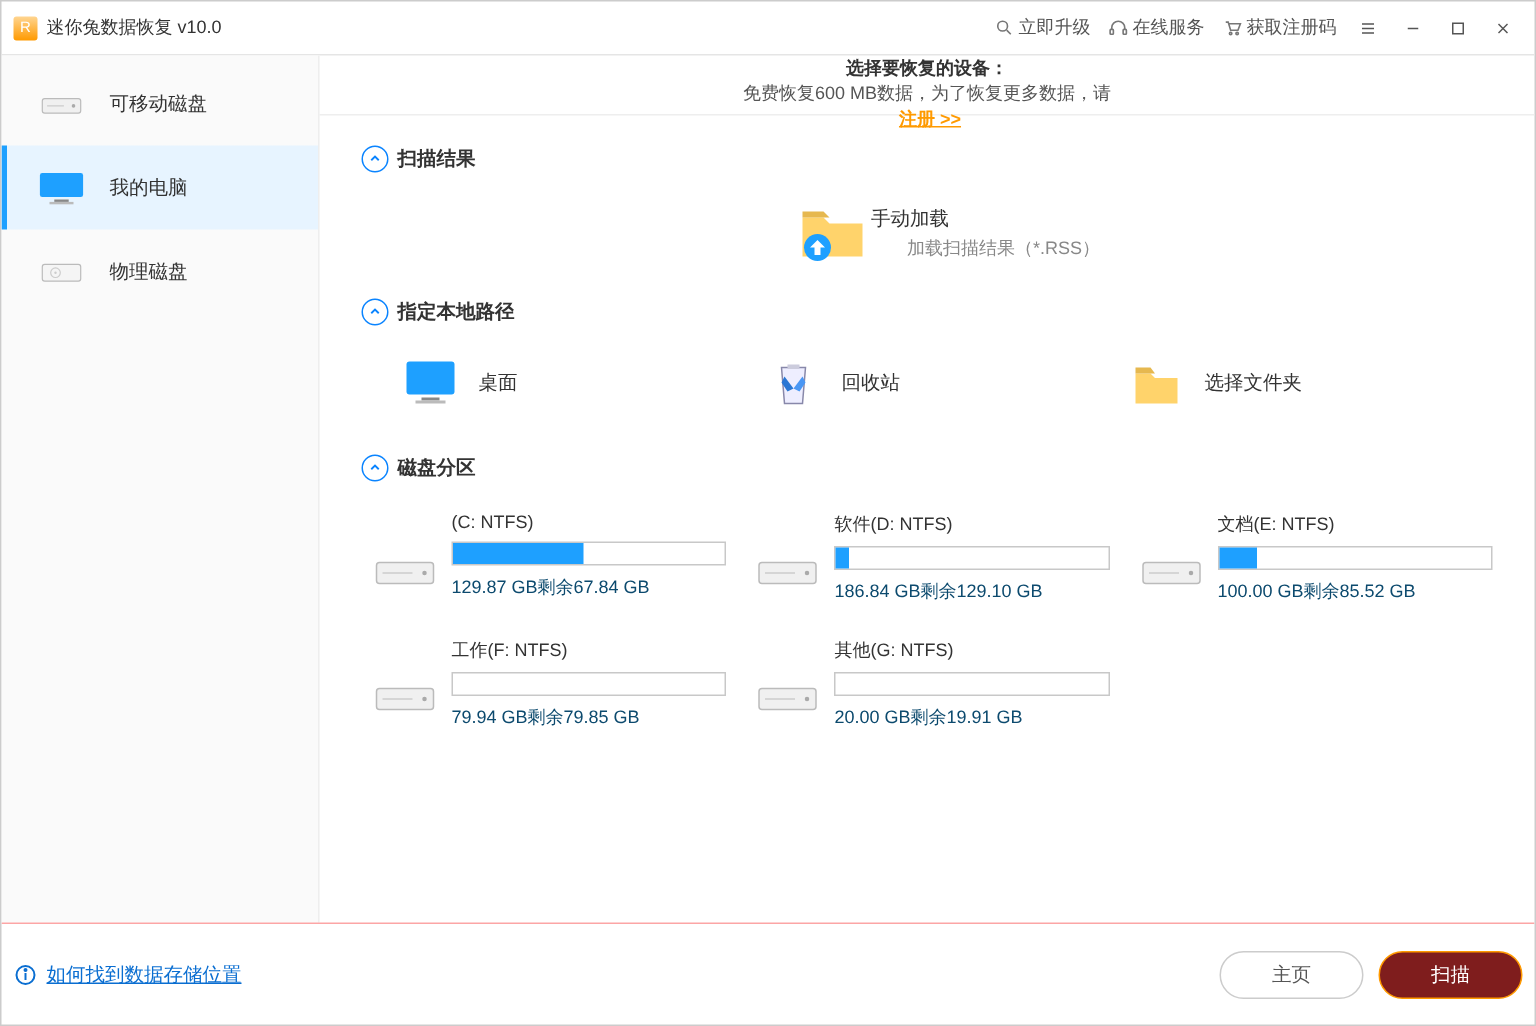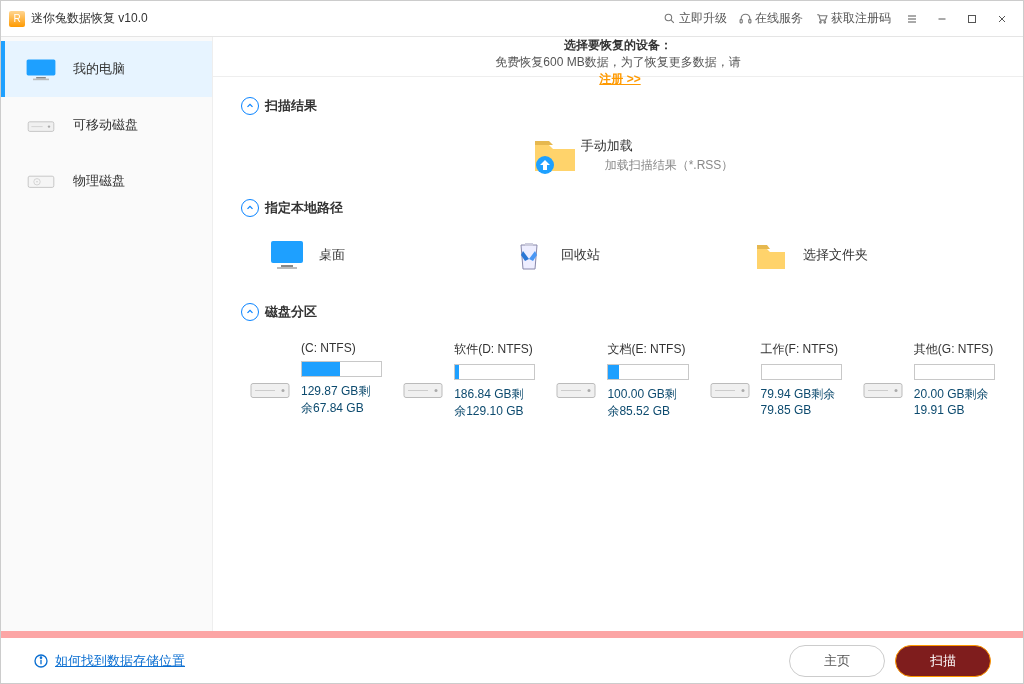--- a/index.html
+++ b/index.html
@@ -29,29 +29,29 @@
 .sec-chevron { width: 18px; height: 18px; border: 1.5px solid #0a84ff; border-radius: 50%; display: flex; align-items: center; justify-content: center; cursor: pointer; }
 .sec-chevron svg { width: 10px; height: 10px; }
 .scan-item { display: flex; align-items: center; gap: 2px; padding: 6px 0 24px 28px; justify-content: center; }
 .folder-ic { width: 48px; height: 40px; }
 .scan-txt .t1 { font-size: 13px; color: #333; margin-bottom: 2px; }
 .scan-txt .t2 { font-size: 12px; color: #888; margin-left: 24px; }
 .path-row { display: flex; padding: 6px 0 30px 28px; gap: 0; }
 .path-it { display: flex; align-items: center; gap: 14px; width: 250px; cursor: pointer; }
 .path-ic { width: 36px; height: 36px; display:flex; align-items:center; justify-content:center; }
 .path-lbl { font-size: 13px; color: #333; }
-.part-grid { display: grid; grid-template-columns: repeat(5, 1fr); gap: 22px 20px; padding: 6px 0 10px 8px; }
+.part-grid { display: grid; grid-template-columns: repeat(3, 1fr); gap: 22px 20px; padding: 6px 0 10px 8px; }
 .part { display: flex; gap: 10px; cursor: pointer; }
 .hdd-ic { width: 42px; margin-top: 18px; }
 .part-right { flex: 1; }
 .part-name { font-size: 12px; color: #333; margin-bottom: 6px; }
 .bar { height: 16px; border: 1px solid #c8c8c8; background: #fff; position: relative; }
 .bar-fill { position: absolute; top: 0; left: 0; bottom: 0; background: #1ea0ff; }
 .part-sz { font-size: 12px; color: #0c4a6e; margin-top: 6px; }
-.footer { height: 52px; border-top: 7px solid #fca5a5; display: flex; align-items: center; padding: 0 32px; gap: 10px; font-size: 13px; }
+.footer { height: 68px; border-top: 1px solid #fca5a5; display: flex; align-items: center; padding: 0 8px; gap: 10px; font-size: 13px; }
 .help-link { display: flex; align-items: center; gap: 6px; color: #0a6ed1; text-decoration: underline; cursor: pointer; }
 .foot-spacer { flex: 1; }
 .btn { height: 32px; min-width: 96px; border-radius: 16px; border: 1px solid #ccc; background: #fff; color: #555; font-size: 13px; cursor: pointer; padding: 0 20px; }
 .btn.primary { background: #7f1d1d; border-color: #ff9a00; color: #fff; }
 </style>
 </head>
 <body>
 
 <div class="titlebar">
   <div class="app-icon">
@@ -103,35 +103,35 @@
       <svg viewBox="0 0 24 24" stroke="#555" stroke-width="2">
         <line x1="6" y1="6" x2="18" y2="18"></line>
         <line x1="18" y1="6" x2="6" y2="18"></line>
       </svg>
     </div>
 </div>
 
 <div class="content">
 
   <div class="sidebar">
+    <div class="side-item">
+      <svg class="side-icon" viewBox="0 0 40 28">
+          <rect x="4" y="10" width="32" height="12" rx="2" fill="#f0f0f0" stroke="#bbb"></rect>
+          <circle cx="30" cy="16" r="1.5" fill="#aaa"></circle>
+          <line x1="8" y1="16" x2="22" y2="16" stroke="#ccc"></line>
+        </svg>
+      <span>可移动磁盘</span>
+    </div>
     <div class="side-item active">
       <svg class="side-icon" viewBox="0 0 40 28">
           <rect x="2" y="2" width="36" height="20" rx="2" fill="#1ea0ff"></rect>
           <rect x="14" y="24" width="12" height="2" fill="#888"></rect>
           <rect x="10" y="26" width="20" height="2" fill="#bbb"></rect>
         </svg>
       <span>我的电脑</span>
-    </div>
-    <div class="side-item">
-      <svg class="side-icon" viewBox="0 0 40 28">
-          <rect x="4" y="10" width="32" height="12" rx="2" fill="#f0f0f0" stroke="#bbb"></rect>
-          <circle cx="30" cy="16" r="1.5" fill="#aaa"></circle>
-          <line x1="8" y1="16" x2="22" y2="16" stroke="#ccc"></line>
-        </svg>
-      <span>可移动磁盘</span>
     </div>
     <div class="side-item">
       <svg class="side-icon" viewBox="0 0 40 28">
           <rect x="4" y="8" width="32" height="14" rx="2" fill="#f5f5f5" stroke="#bbb"></rect>
           <circle cx="15" cy="15" r="4" fill="none" stroke="#ccc"></circle>
           <circle cx="15" cy="15" r="1" fill="#ccc"></circle>
         </svg>
       <span>物理磁盘</span>
     </div>
   </div>

